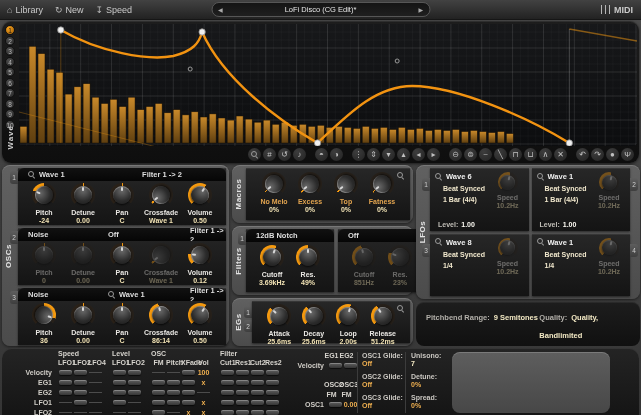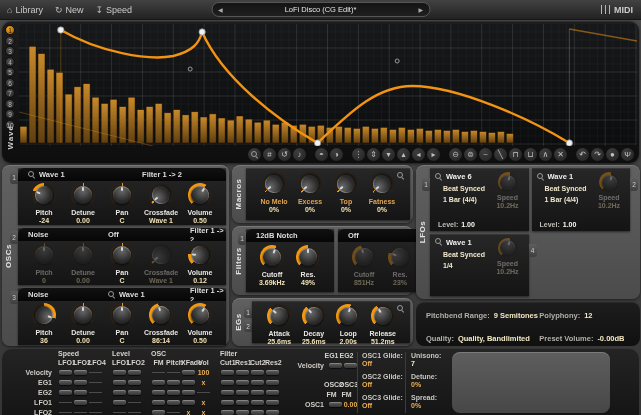--- a/index.html
+++ b/index.html
@@ -762,20 +762,39 @@
               <div class="cap" style="transform:rotate(13.5deg)"></div>
             </div>
             <div class="k-label">Speed</div>
             <div class="k-value">10.2Hz</div>
           </div>
         </div>
       <div class="lfo-level">
         <span class="ll">Level:</span><span class="lv">1.00</span></div>
     </div>
     <div class="panel lfo-panel">
+      <div class="tab" style="top:10px">3</div>
+      <div class="lfo-title">
+        <span class="mag"></span>
+        <span>Wave 8</span>
+        </div>
+      <div class="lfo-sync">Beat Synced</div>
+      <div class="lfo-rate">1/4</div>
+      <div class="lfo-speed">
+          <div class="knob dim">
+            <div class="dial">
+              <div class="arc" style="background:conic-gradient(from 225deg,#2a2118 0deg,#2a2118 0deg,#f59a10 0deg,#f59a10 148.5deg,#26201a 148.5deg,#26201a 270deg,rgba(0,0,0,0) 270deg)"></div>
+              <div class="cap" style="transform:rotate(13.5deg)"></div>
+            </div>
+            <div class="k-label">Speed</div>
+            <div class="k-value">10.2Hz</div>
+          </div>
+        </div>
+    </div>
+    <div class="panel lfo-panel">
       <div class="tab tab-right" style="top:10px">4</div>
       <div class="lfo-title">
         <span class="mag"></span>
         <span>Wave 1</span>
         </div>
       <div class="lfo-sync">Beat Synced</div>
       <div class="lfo-rate">1/4</div>
       <div class="lfo-speed">
           <div class="knob dim">
             <div class="dial">
@@ -787,25 +806,21 @@
           </div>
         </div>
     </div>
   </div>
 </div>
 
 <div class="info-panel">
   <div>
     <span class="i-label">Pitchbend Range:</span><span class="i-value">9 Semitones</span></div>
   <div>
-    <span class="i-label">Polyphony:</span><span class="i-value">12</span></div>
-  <div>
     <span class="i-label">Quality:</span><span class="i-value">Quality, Bandlimited</span></div>
-  <div>
-    <span class="i-label">Preset Volume:</span><span class="i-value">-0.00dB</span></div>
 </div>
 
 <div class="bottom">
   <div class="mx" style="grid-template-columns: 44px 15px 15px 15px 9px 15px 15px 9px 15px 15px 15px 15px 9px 15px 15px 15px 15px;">
       <div class="mx-title" style="grid-row:1;grid-column:2 / span 3">Speed</div>
       <div class="mx-title" style="grid-row:1;grid-column:6 / span 2">Level</div>
       <div class="mx-title" style="grid-row:1;grid-column:9 / span 4">OSC</div>
       <div class="mx-title" style="grid-row:1;grid-column:14 / span 4">Filter</div>
       <div class="mx-colh" style="grid-row:2;grid-column:2">LFO1</div>
       <div class="mx-colh" style="grid-row:2;grid-column:3">LFO2</div>

